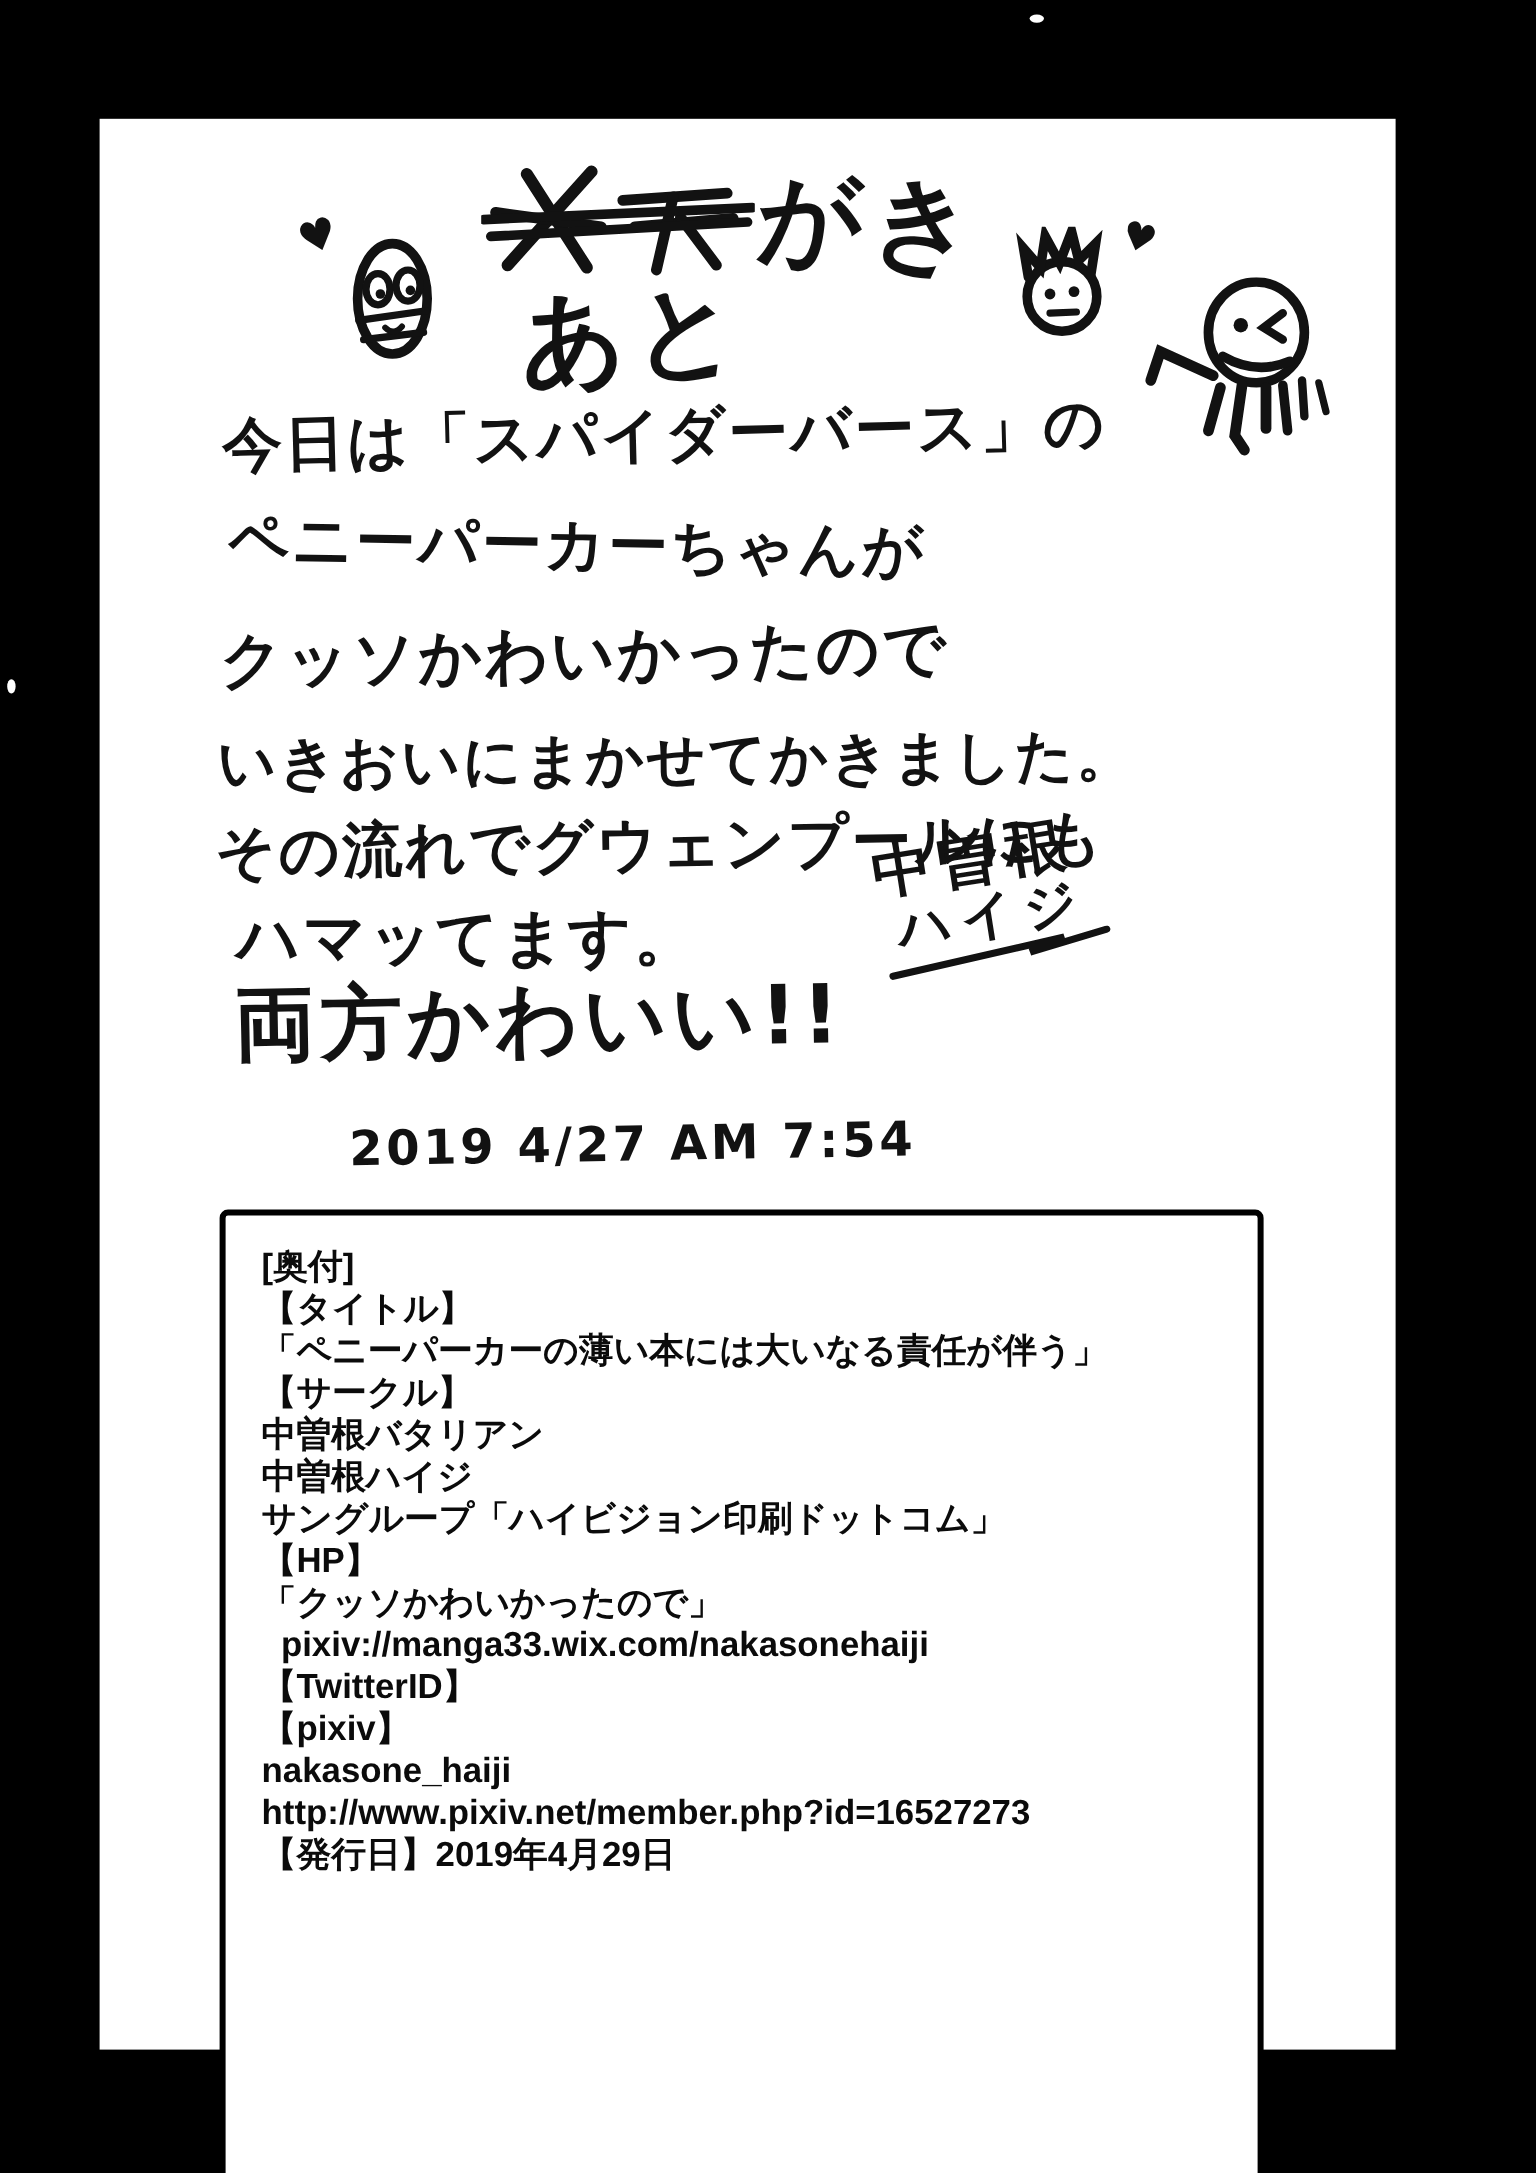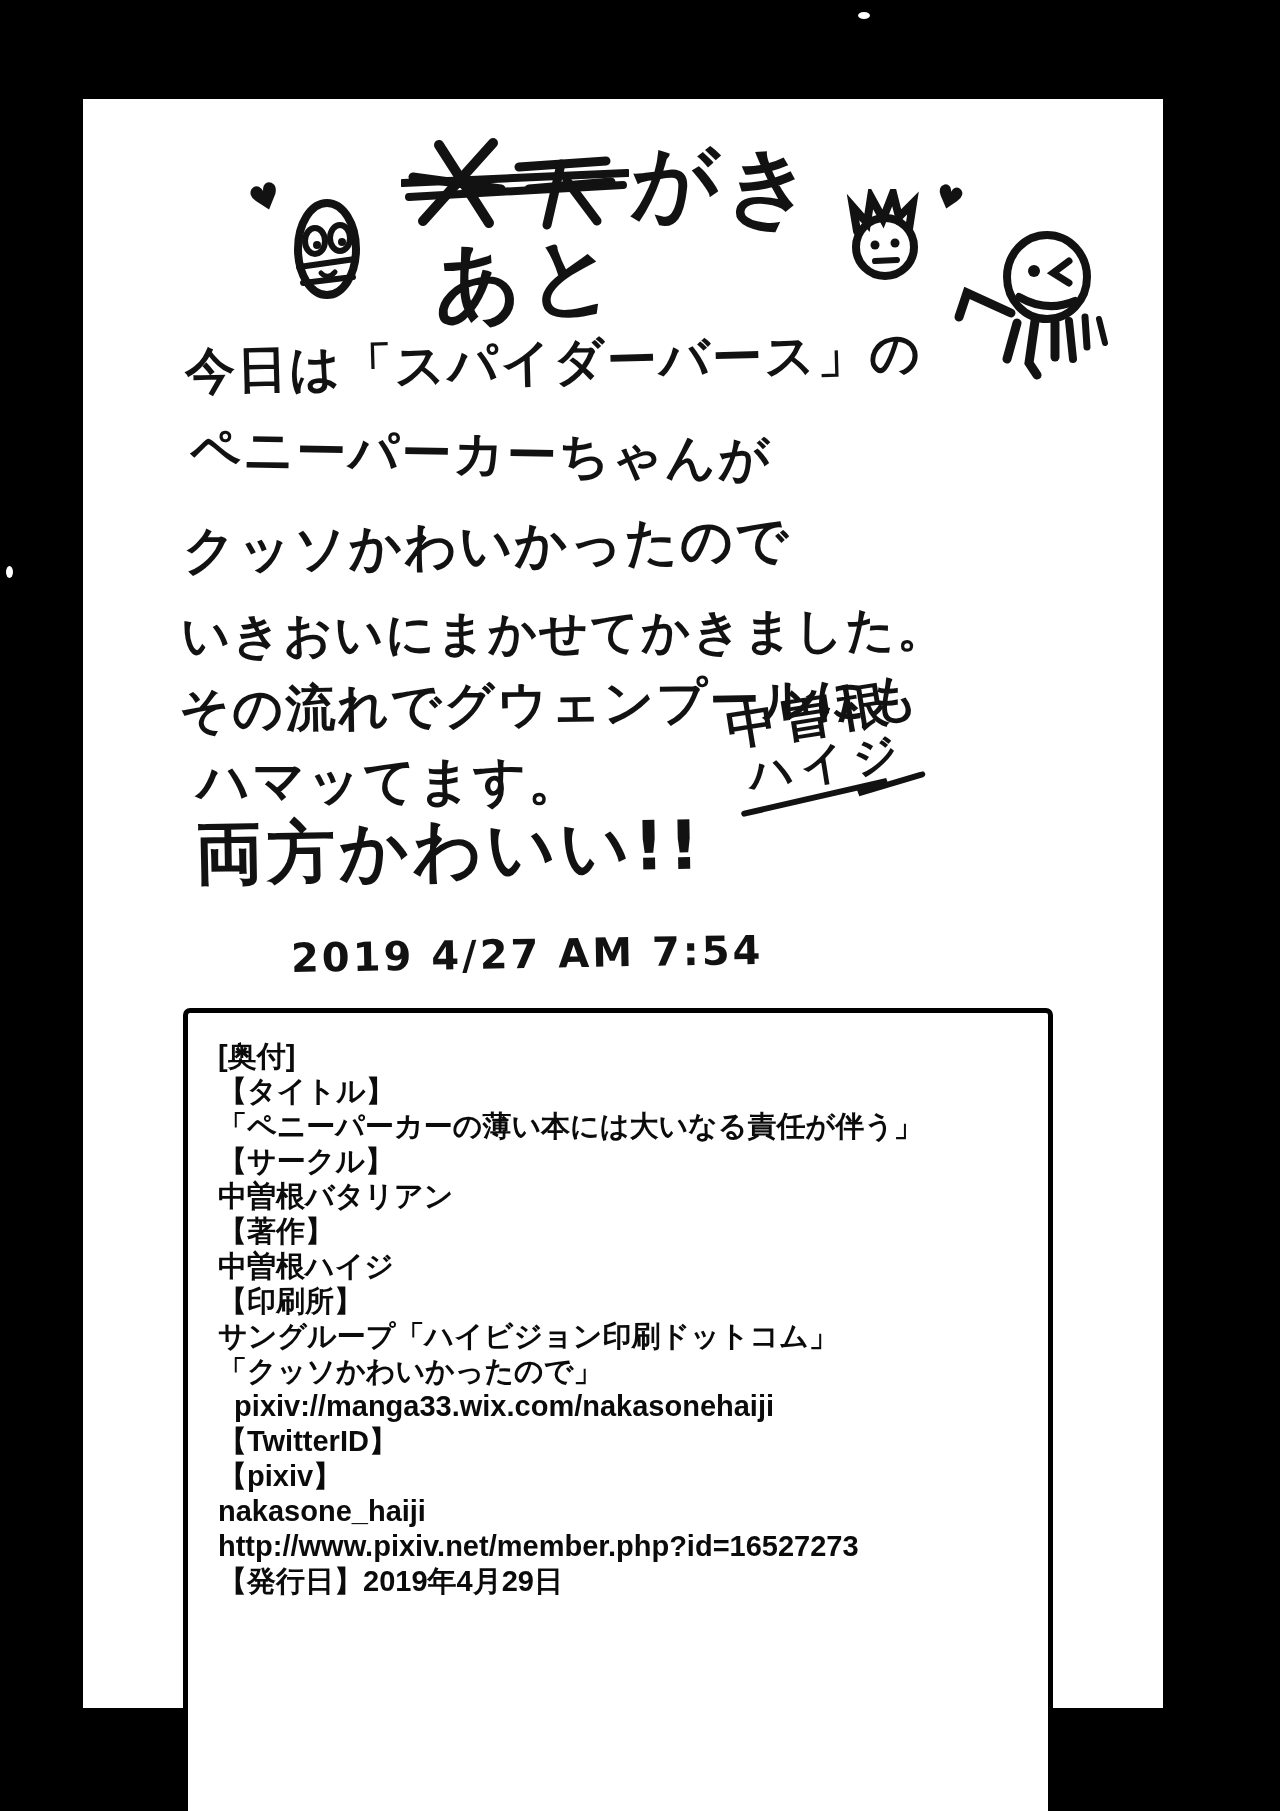--- a/index.html
+++ b/index.html
@@ -116,24 +116,23 @@
 
     <div class="abs hw date-line" style="left:208px;top:832px;transform:rotate(-1deg);">2019 4/27 AM 7:54</div>
 
     <div class="colophon-box">
       <div class="colophon-line">[奥付]</div>
       <div class="colophon-line"></div>
       <div class="colophon-line">【タイトル】</div>
       <div class="colophon-line">「ペニーパーカーの薄い本には大いなる責任が伴う」</div>
       <div class="colophon-line">【サークル】</div>
       <div class="colophon-line">中曽根バタリアン</div>
-      <div class="colophon-line">【著作】</div>
       <div class="colophon-line">中曽根ハイジ</div>
-      <div class="colophon-line">【印刷所】</div>
       <div class="colophon-line">サングループ「ハイビジョン印刷ドットコム」</div>
+      <div class="colophon-line">【HP】</div>
       <div class="colophon-line">「クッソかわいかったので」</div>
       <div class="colophon-line">  pixiv://manga33.wix.com/nakasonehaiji</div>
       <div class="colophon-line">【TwitterID】</div>
       <div class="colophon-line">【pixiv】</div>
       <div class="colophon-line">nakasone_haiji</div>
       <div class="colophon-line">http://www.pixiv.net/member.php?id=16527273</div>
       <div class="colophon-line">【発行日】2019年4月29日</div>
     </div>
 
   </div>

